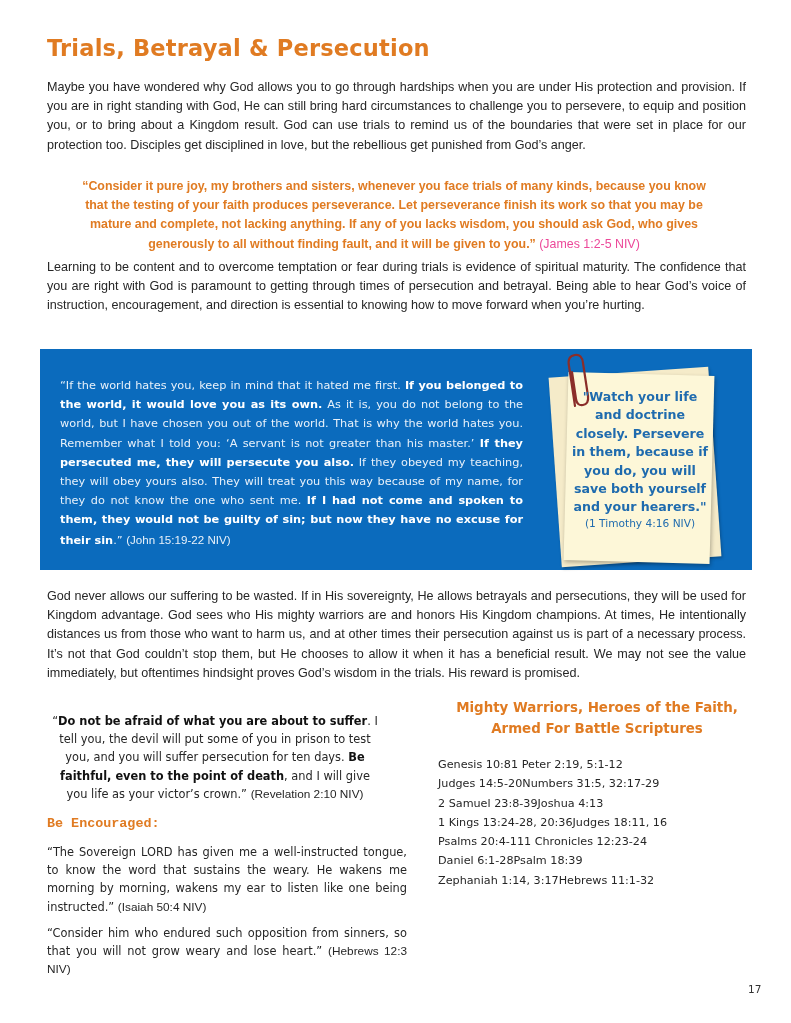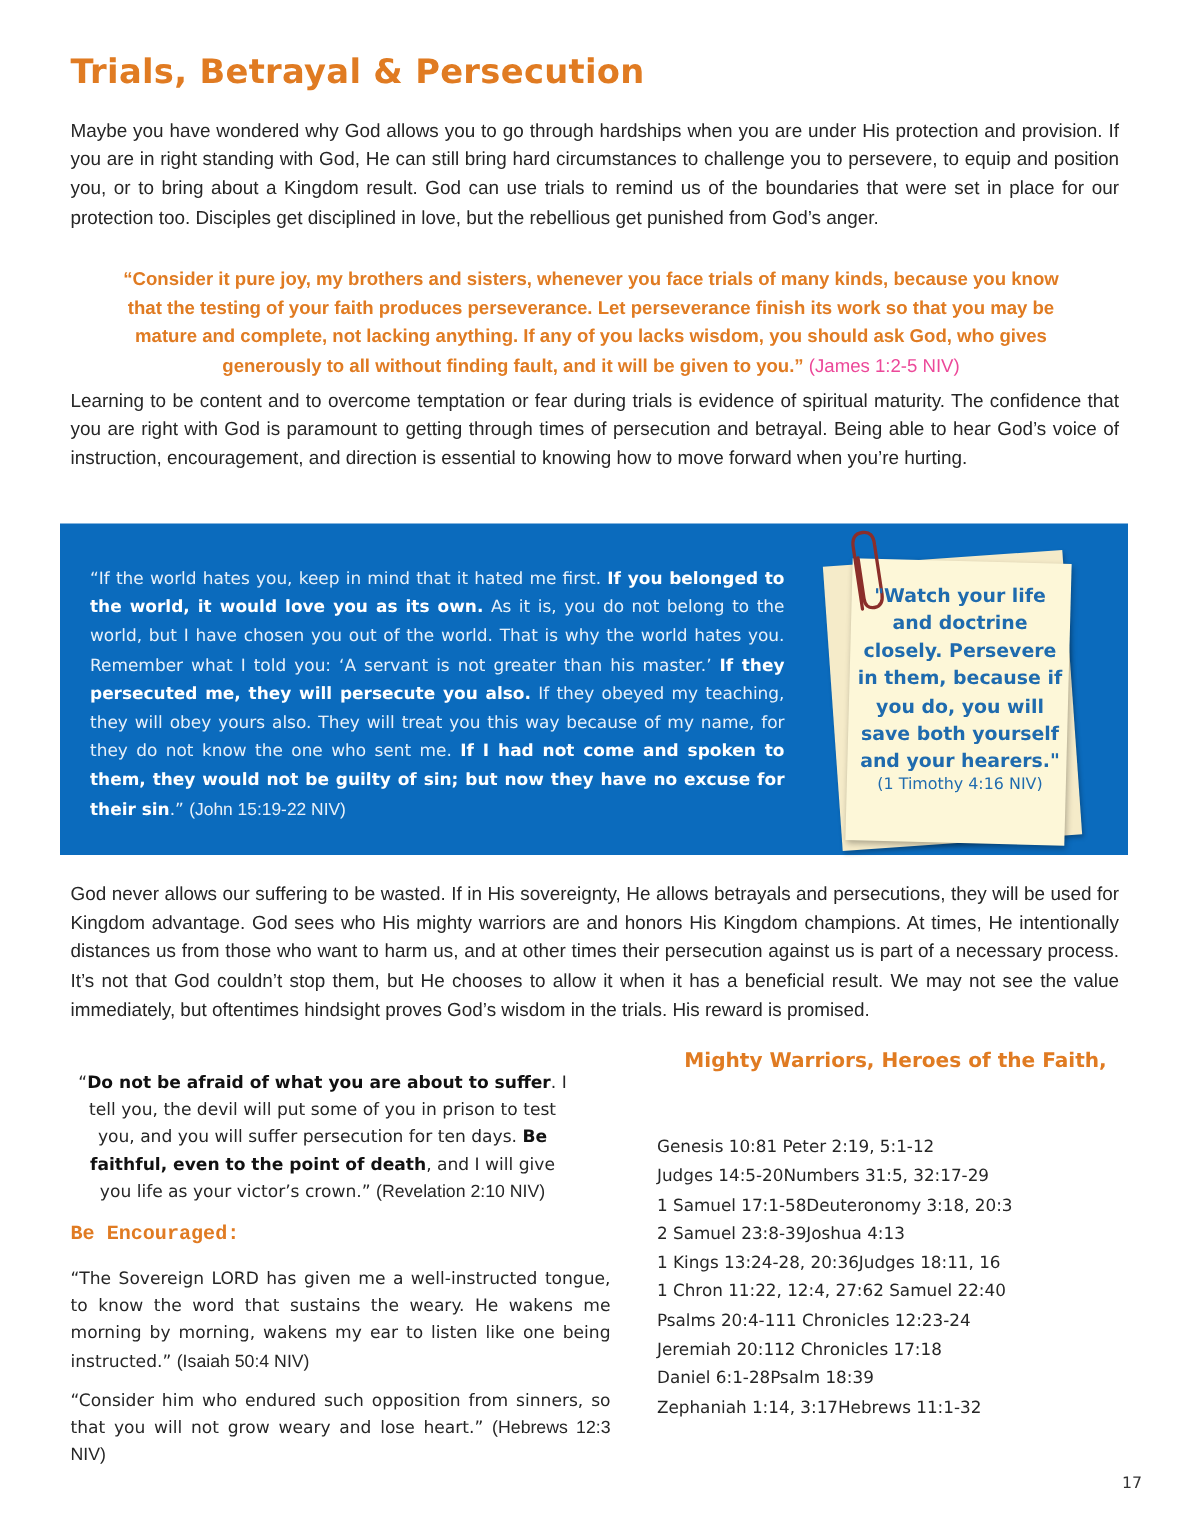--- a/index.html
+++ b/index.html
@@ -137,53 +137,42 @@
   <span>“The Sovereign LORD has given me a well-instructed tongue, to know the word that sustains the weary. He wakens me morning by morning, wakens my ear to listen like one being instructed.”</span>
   <span class="ref">(Isaiah 50:4 NIV)</span>
 </p>
 <p class="enc-para" id="heb">
   <span>“Consider him who endured such opposition from sinners, so that you will not grow weary and lose heart.”</span>
   <span class="ref">(Hebrews 12:3 NIV)</span>
 </p>
 
 <div class="mw-heading">
   <div>Mighty Warriors, Heroes of the Faith,</div>
+  <div>Armed For Battle Scriptures</div>
 </div>
 <div class="scripts" id="scripts">
     <div class="scr-row">
       <span>Genesis 10:8</span>
       <span>1 Peter 2:19, 5:1-12</span>
     </div>
     <div class="scr-row">
       <span>Judges 14:5-20</span>
       <span>Numbers 31:5, 32:17-29</span>
     </div>
     <div class="scr-row">
-      <span>1 Samuel 17:1-58</span>
-      <span>Deuteronomy 3:18, 20:3</span>
-    </div>
-    <div class="scr-row">
       <span>2 Samuel 23:8-39</span>
       <span>Joshua 4:13</span>
     </div>
     <div class="scr-row">
       <span>1 Kings 13:24-28, 20:36</span>
       <span>Judges 18:11, 16</span>
     </div>
     <div class="scr-row">
-      <span>1 Chron 11:22, 12:4, 27:6</span>
-      <span>2 Samuel 22:40</span>
-    </div>
-    <div class="scr-row">
       <span>Psalms 20:4-11</span>
       <span>1 Chronicles 12:23-24</span>
-    </div>
-    <div class="scr-row">
-      <span>Jeremiah 20:11</span>
-      <span>2 Chronicles 17:18</span>
     </div>
     <div class="scr-row">
       <span>Daniel 6:1-28</span>
       <span>Psalm 18:39</span>
     </div>
     <div class="scr-row">
       <span>Zephaniah 1:14, 3:17</span>
       <span>Hebrews 11:1-32</span>
     </div>
   </div>

